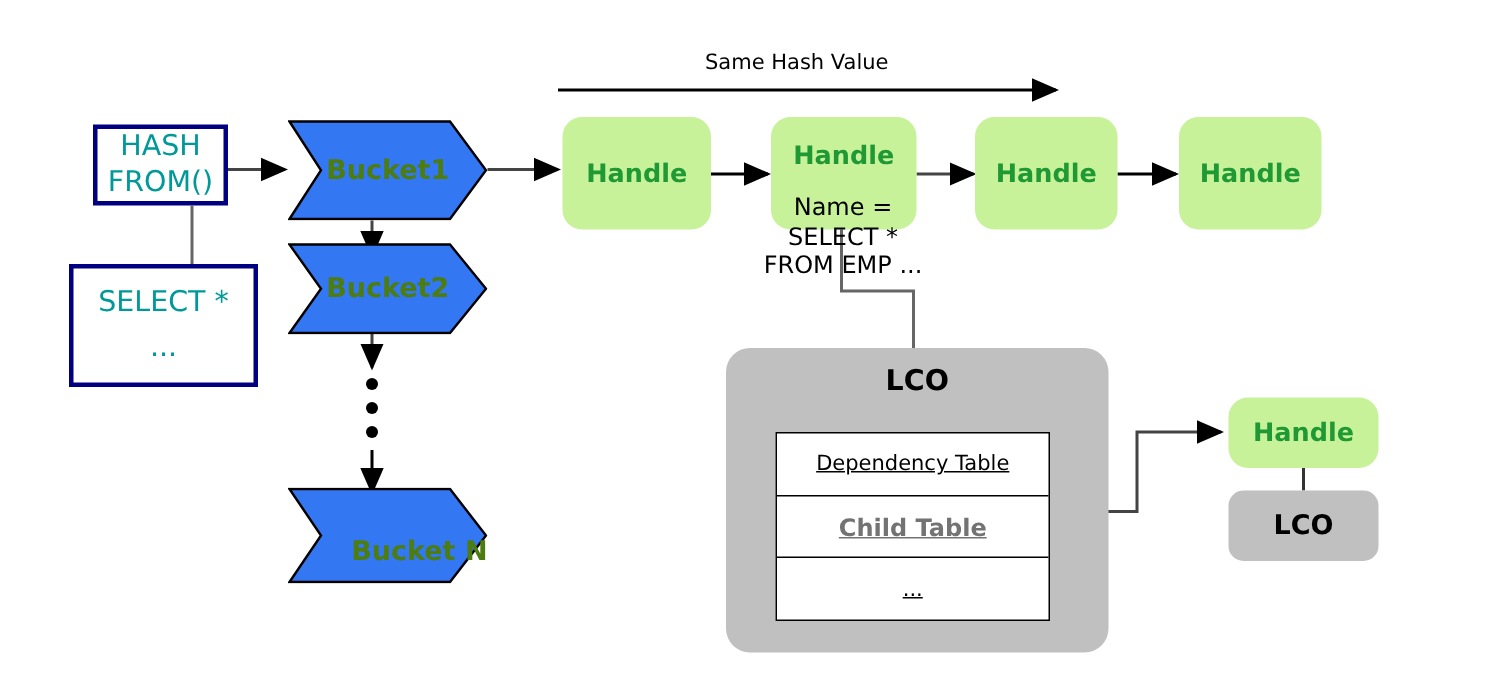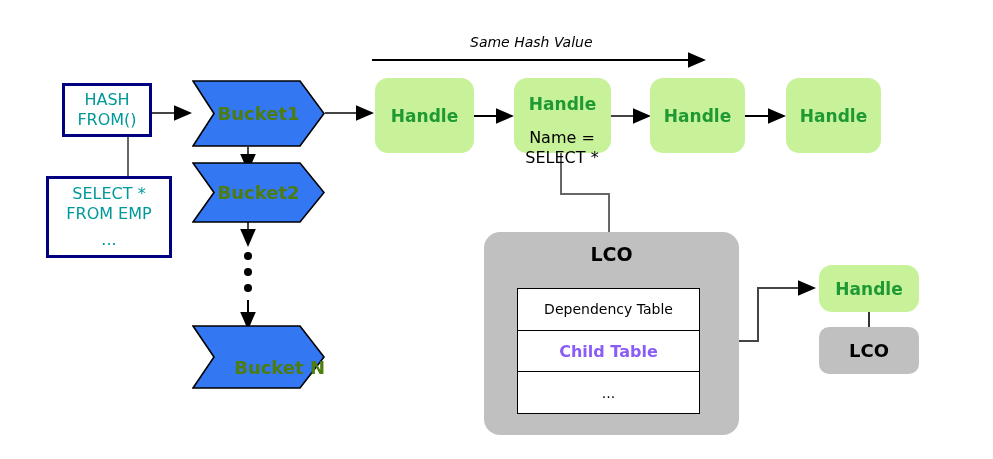--- a/index.html
+++ b/index.html
@@ -18,21 +18,21 @@
     overflow: hidden;
   }
   .abs { position: absolute; }
 
   
   .wbox {
     background: #ffffff;
     border: 3px solid #000080;
     color: #009999;
     font-family: "DejaVu Sans", sans-serif;
-    font-size: 16px;
+    font-size: 19px;
     font-weight: 400;
     display: flex;
     flex-direction: column;
     align-items: center;
     justify-content: center;
     line-height: 1.25;
     text-align: center;
     box-sizing: border-box;
   }
   .wbox .ln { display: block; white-space: nowrap; }
@@ -106,24 +106,25 @@
   .irow {
     flex: 1 1 0;
     border-bottom: 1px solid #000000;
     display: flex;
     align-items: center;
     justify-content: center;
     font-family: "DejaVu Sans", sans-serif;
     font-size: 14px;
     color: #000000;
     box-sizing: border-box;
+    text-decoration: underline;
   }
   .irow:last-child { border-bottom: none; }
   .irow.hl {
-    color: #8b5cf6;
+    color: #737373;
     font-weight: bold;
     font-size: 16px;
   }
 
   
   .plain-thin {
     font-family: "DejaVu Sans", sans-serif;
     font-size: 14px;
     color: #000000;
     white-space: nowrap;
@@ -187,21 +188,20 @@
     <line x1="869" y1="312" x2="869" y2="327" stroke="#333333" stroke-width="2"></line>
   </svg>
 
   <div class="abs wbox" style="left:62px; top:83px; width:90px; height:54px;">
     <span class="ln">HASH</span>
     <span class="ln">FROM()</span>
   </div>
 
   <div class="abs wbox" style="left:46px; top:176px; width:126px; height:82px;">
     <span class="ln">SELECT *</span>
-    <span class="ln">FROM EMP</span>
     <span class="ln" style="margin-top:6px;">...</span>
   </div>
 
   <div class="abs bucket" style="left:192px; top:80px; width:133px; height:67px;">
     <svg width="133" height="67" viewBox="0 0 133 67">
       <polygon points="1,1 108,1 132,33.5 108,66 1,66 22,33.5" fill="#3377f2" stroke="#000000" stroke-width="1.6"></polygon>
     </svg>
     <span class="btxt">Bucket1</span>
   </div>
 
@@ -218,41 +218,42 @@
     </svg>
     <span class="btxt">Bucket N</span>
   </div>
 
   <div class="abs" style="left:242px; top:252px; width:14px; height:50px;">
     <div style="width:8px;height:8px;border-radius:50%;background:#000;position:absolute;left:2px;top:0px;"></div>
     <div style="width:8px;height:8px;border-radius:50%;background:#000;position:absolute;left:2px;top:16px;"></div>
     <div style="width:8px;height:8px;border-radius:50%;background:#000;position:absolute;left:2px;top:32px;"></div>
   </div>
 
-  <div class="abs plain-thin" style="left:470px; top:34px;font-style:italic;">Same Hash Value</div>
+  <div class="abs plain-thin" style="left:470px; top:34px;">Same Hash Value</div>
 
   <div class="abs handle" style="left:375px; top:78px; width:99px; height:75px;">
     <span>Handle</span>
   </div>
 
   <div class="abs handle" style="left:514px; top:78px; width:97px; height:75px;">
     <span style="position:relative; top:-12px;">Handle</span>
   </div>
 
   <div class="abs handle" style="left:650px; top:78px; width:95px; height:75px;">
     <span>Handle</span>
   </div>
 
   <div class="abs handle" style="left:786px; top:78px; width:95px; height:75px;">
     <span>Handle</span>
   </div>
 
   <div class="abs nameblock" style="left:476px; top:128px; width:172px;">
     <div>Name =</div>
     <div>SELECT *</div>
+    <div>FROM EMP ...</div>
   </div>
 
   <div class="abs graybox" style="left:484px; top:232px; width:255px; height:203px;"></div>
 
   <div class="abs lco-title" style="left:484px; top:243px; width:255px;">LCO</div>
 
   <div class="abs itable" style="left:517px; top:288px; width:183px; height:126px;">
     <div class="irow">
       <span>Dependency Table</span>
     </div>

